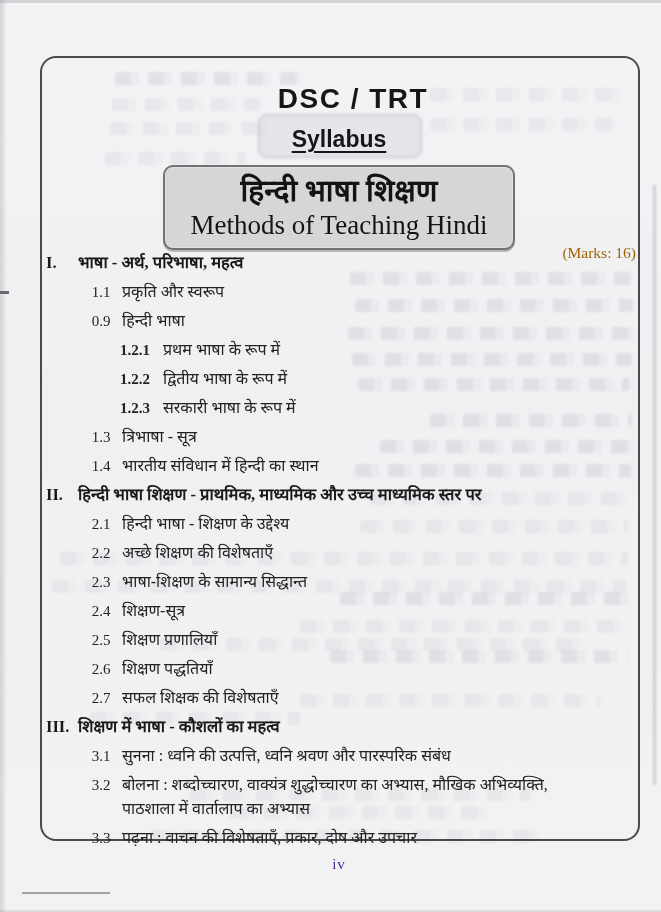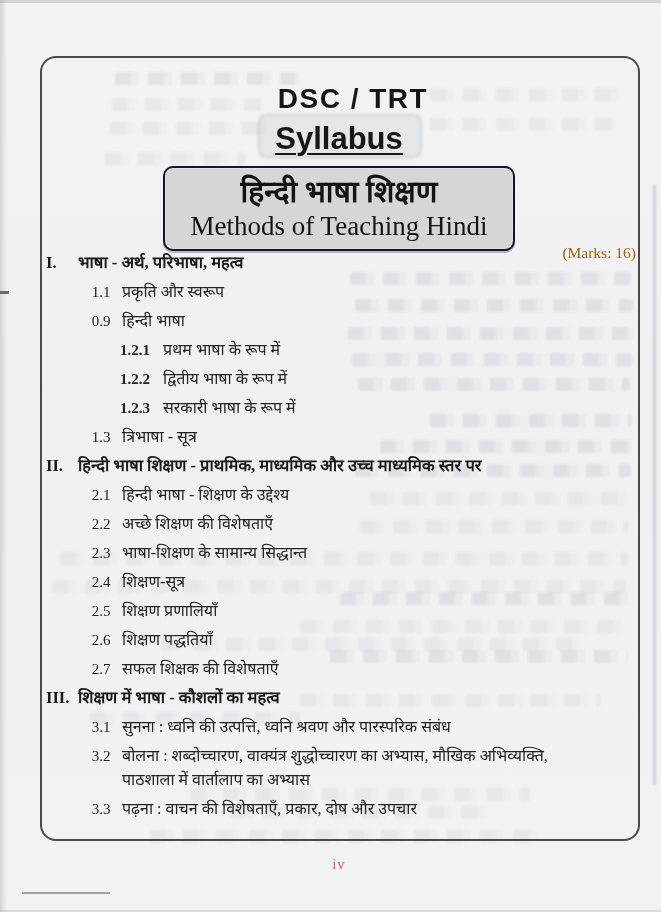--- a/index.html
+++ b/index.html
@@ -31,46 +31,46 @@
   .bleed.light{opacity:0.55;}
   .bleed.xlight{opacity:0.35;}
   .bleed-box{position:absolute;border-radius:9px;filter:blur(1.4px);
     background:rgba(182,186,198,0.22);border:2px solid rgba(150,155,170,0.30);}
 
   
   .header{position:absolute;left:40px;top:84px;width:598px;text-align:center;}
   .title{font-family:"Liberation Sans","DejaVu Sans",sans-serif;
     font-weight:bold;font-size:28px;letter-spacing:1.5px;line-height:30px;color:#161618;padding-left:28px;}
   .subtitle{font-family:"Liberation Sans","DejaVu Sans",sans-serif;
-    font-weight:bold;font-size:31px;line-height:26px;margin-top:12px;color:#161618;
+    font-weight:bold;font-size:23px;line-height:26px;margin-top:12px;color:#161618;
     text-decoration:underline;text-decoration-thickness:2px;text-underline-offset:4px;
     display:inline-block;}
   .subtitle-wrap{margin-top:0;}
   .title-box{margin:13px auto 0;width:348px;background:#d6d6d8;
-    border:2px solid #0f172a;border-radius:10px;padding:5px 0 7px;
+    border:2px solid #737373;border-radius:10px;padding:5px 0 7px;
     box-shadow:0 2px 0 rgba(110,110,118,0.45),inset 0 0 0 1px rgba(255,255,255,0.25);}
   .box-hindi{font-size:30px;font-weight:bold;line-height:37px;color:#131315;}
   .box-eng{font-size:27px;line-height:32px;color:#131315;}
 
   .marks{position:absolute;top:244px;right:25px;font-size:15.5px;color:#a16207;}
 
   
   .syllabus{position:absolute;left:46px;top:251px;width:586px;}
   .row{display:flex;line-height:24px;margin-bottom:5px;font-size:16px;color:#232325;}
   .sec-row{font-weight:bold;font-size:16.5px;color:#1a1a1c;}
   .sec-num{flex:0 0 32px;font-family:"Liberation Serif",serif;}
   .lvl2{padding-left:34px;}
   .lvl2 .item-num{flex:0 0 42px;text-align:center;}
   .lvl3{padding-left:74px;}
   .lvl3 .item-num{flex:0 0 43px;font-weight:bold;}
   .item-num{font-size:15px;}
   .item-text{flex:0 1 auto;max-width:478px;}
 
   .pagenum{position:absolute;left:40px;top:856px;width:598px;text-align:center;
-    font-size:15px;color:#ec4899;letter-spacing:1px;}
+    font-size:15px;color:#4c1d95;letter-spacing:1px;}
 
   
   .artifact{position:absolute;background:#6a6a6e;}
 </style>
 </head>
 <body>
 
 <div class="edge-left"></div>
 <div class="edge-top"></div>
 <div class="edge-bottom"></div>
@@ -144,20 +144,24 @@
       <span class="item-text">द्वितीय भाषा के रूप में</span>
     </div>
     <div class="row lvl3">
       <span class="item-num">1.2.3</span>
       <span class="item-text">सरकारी भाषा के रूप में</span>
     </div>
     <div class="row lvl2">
       <span class="item-num">1.3</span>
       <span class="item-text">त्रिभाषा - सूत्र</span>
     </div>
+    <div class="row lvl2">
+      <span class="item-num">1.4</span>
+      <span class="item-text">भारतीय संविधान में हिन्दी का स्थान</span>
+    </div>
     <div class="row sec-row">
       <span class="sec-num">II.</span>
       <span class="sec-title">हिन्दी भाषा शिक्षण - प्राथमिक, माध्यमिक और उच्च माध्यमिक स्तर पर</span>
     </div>
     <div class="row lvl2">
       <span class="item-num">2.1</span>
       <span class="item-text">हिन्दी भाषा - शिक्षण के उद्देश्य</span>
     </div>
     <div class="row lvl2">
       <span class="item-num">2.2</span>

